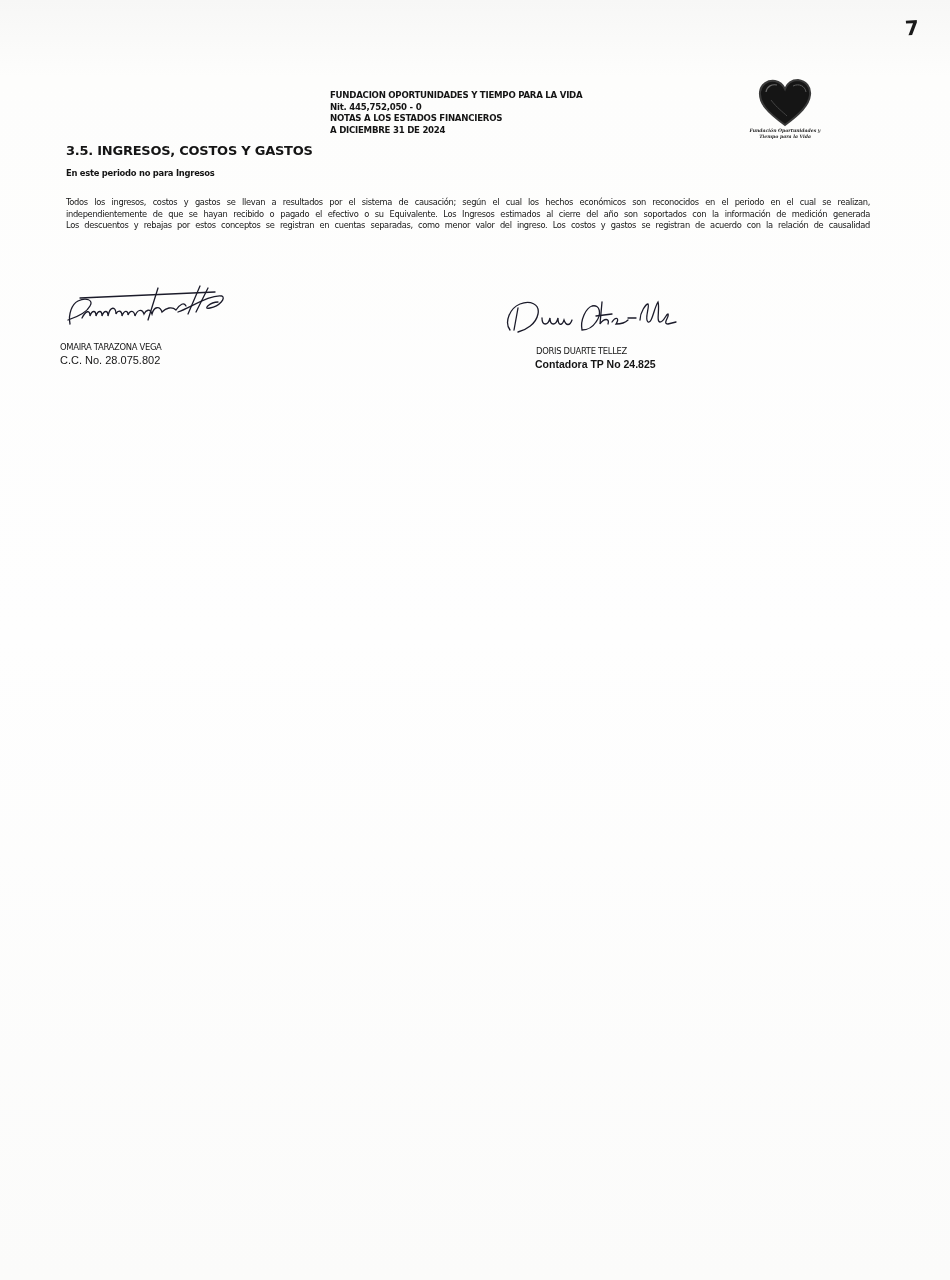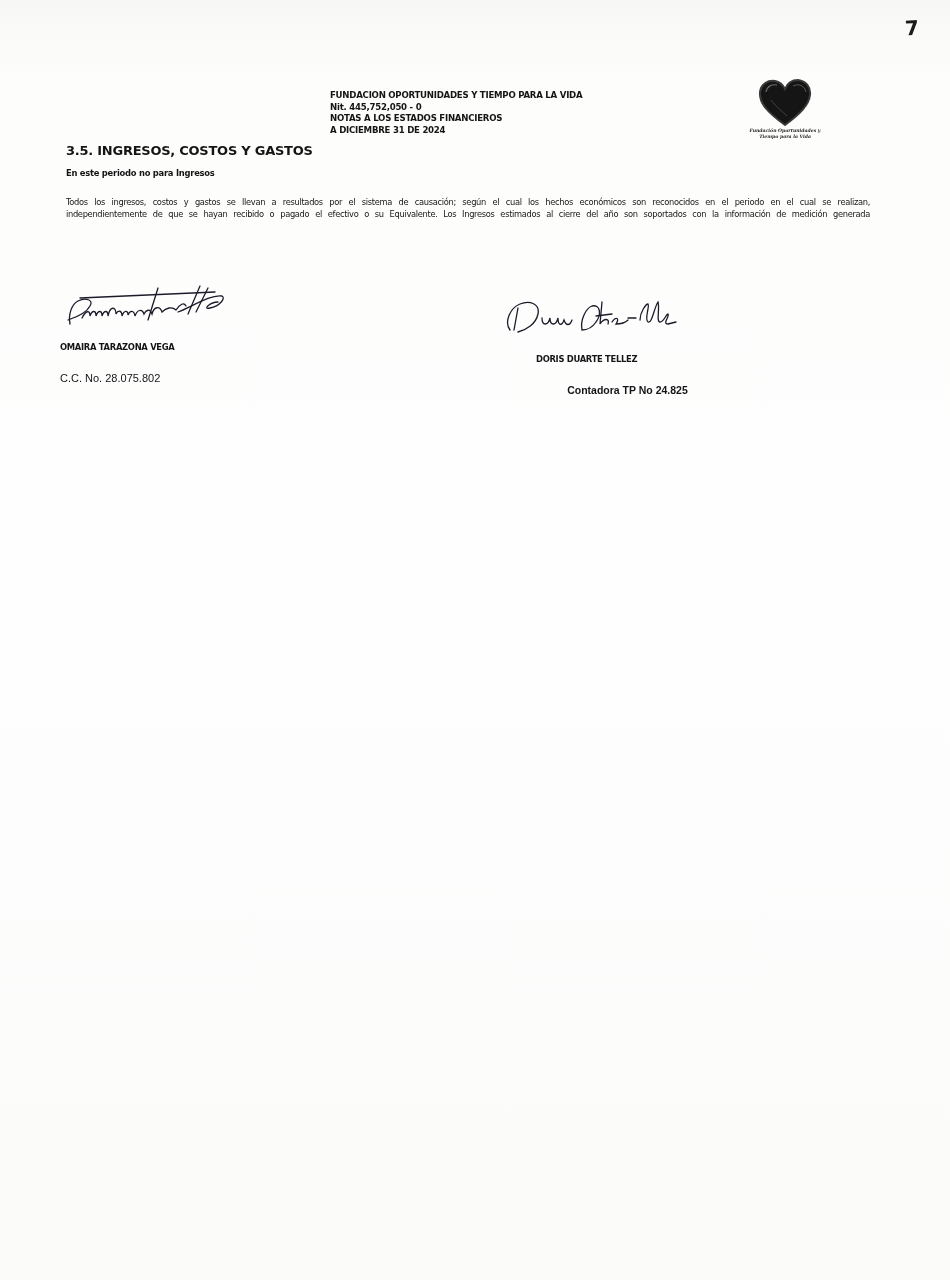--- a/index.html
+++ b/index.html
@@ -106,37 +106,37 @@
     .body-text .line.last {
       text-align-last: left;
     }
     .sig-block {
       position: absolute;
     }
     .sig-left { left: 60px; top: 284px; width: 220px; }
     .sig-right { left: 500px; top: 294px; width: 220px; }
     .sig-name {
       font-family: "DejaVu Sans", sans-serif;
-      font-weight: bold;
+      font-weight: normal;
       font-size: 8.4px;
       letter-spacing: -0.3px;
       white-space: nowrap;
       color: #151515;
     }
     .sig-id {
       font-family: "Liberation Sans", sans-serif;
       font-size: 11px;
       white-space: nowrap;
       color: #151515;
-      margin-top: 20px;
+      margin-top: 2px;
     }
     .sig-right .sig-id { font-weight: bold; font-size: 10.5px; }
     .sig-left .sig-name { margin-top: 16px; }
-    .sig-right .sig-name { margin-top: 20px; padding-left: 36px; }
-    .sig-right .sig-id { padding-left: 35px; text-align: center; }
+    .sig-right .sig-name { margin-top: 12px; padding-left: 36px; }
+    .sig-right .sig-id { padding-left: 35px; }
     .sig-svg { display: block; }
   </style>
 </head>
 <body>
 
 <div class="page">
 
   <div class="page-number">7</div>
 
   <div class="header">
@@ -159,20 +159,21 @@
     </div>
   </div>
 
   <div class="section-title">3.5. INGRESOS, COSTOS Y GASTOS</div>
 
   <div class="no-income">En este periodo no para Ingresos</div>
 
   <div class="body-text">
     <span class="line">Todos los ingresos, costos y gastos se llevan a resultados por el sistema de causación; según el cual los hechos económicos son reconocidos en el periodo en el cual se realizan,</span>
     <span class="line">independientemente de que se hayan recibido o pagado el efectivo o su Equivalente. Los Ingresos estimados al cierre del año son soportados con la información de medición generada</span>
+    <span class="line">Los descuentos y rebajas por estos conceptos se registran en cuentas separadas, como menor valor del ingreso. Los costos y gastos se registran de acuerdo con la relación de causalidad</span>
   </div>
 
   <div class="sig-block sig-left">
     <svg class="sig-svg" width="170" height="42" viewBox="0 0 170 42">
       <g fill="none" stroke="#1b1b2a" stroke-width="1.3" stroke-linecap="round">
         <path d="M10 40 C 8 30, 12 20, 18 17 C 26 13, 34 16, 30 22 C 26 30, 14 34, 8 36"></path>
         <path d="M20 14 L 155 8"></path>
         <path d="M22 34 C 26 26, 30 26, 30 32 C 32 26, 36 26, 36 32 C 38 26, 42 26, 42 32 C 44 26, 48 26, 48 32 C 50 22, 56 22, 56 30 C 58 26, 62 26, 62 32 C 64 26, 68 26, 68 31 C 70 26, 74 26, 75 32 C 77 26, 82 24, 84 30 C 86 26, 90 24, 92 30 C 94 22, 100 22, 102 28 C 106 24, 112 22, 116 26 C 120 20, 124 18, 126 22"></path>
         <path d="M88 36 L 98 4"></path>
         <path d="M128 30 L 140 2"></path>

